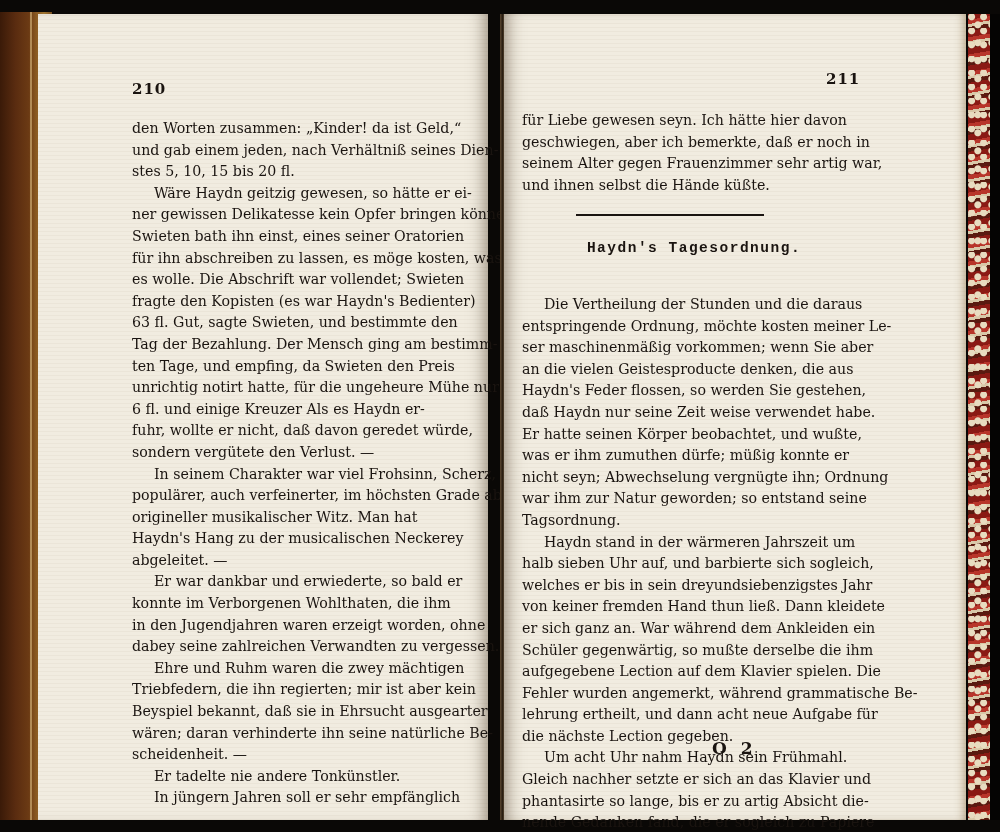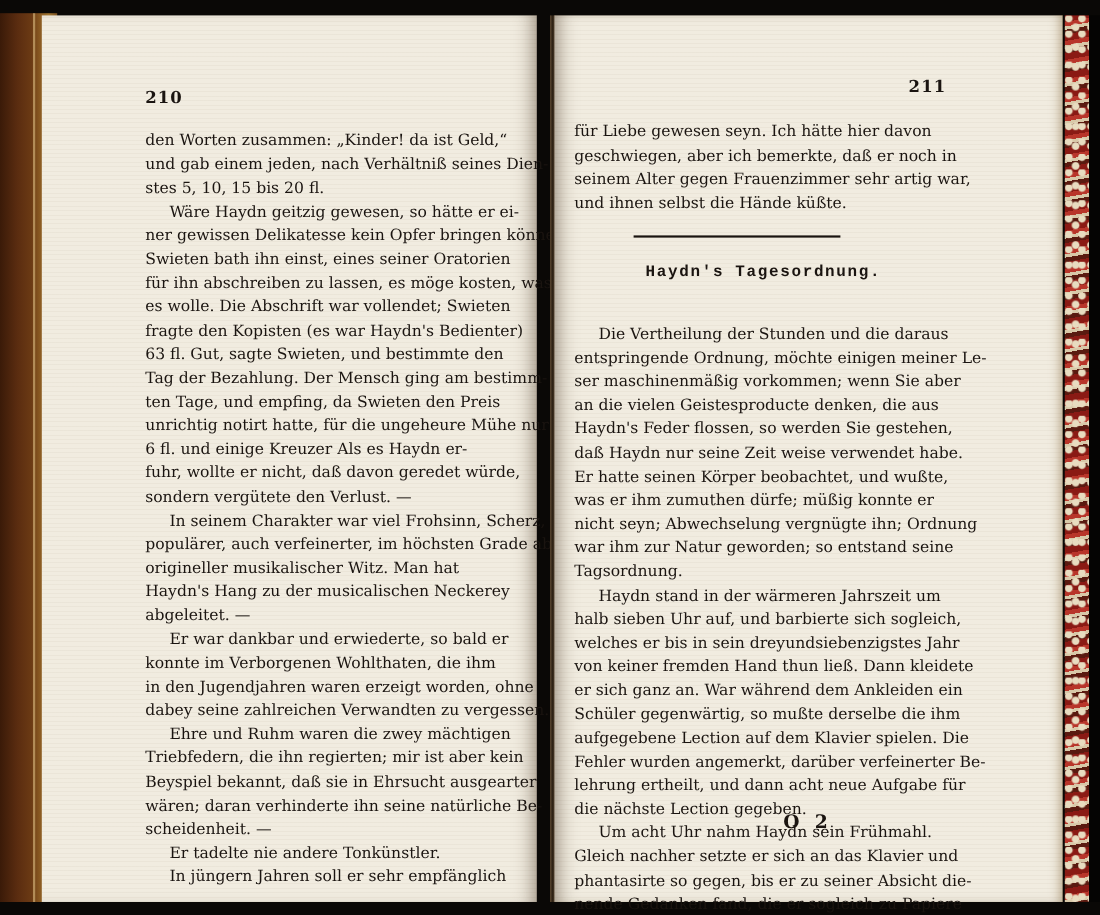--- a/index.html
+++ b/index.html
@@ -117,41 +117,41 @@
   <div class="text-block" id="right-top-text">
       <span class="line">für Liebe gewesen seyn. Ich hätte hier davon</span>
       <span class="line">geschwiegen, aber ich bemerkte, daß er noch in</span>
       <span class="line">seinem Alter gegen Frauenzimmer sehr artig war,</span>
       <span class="line">und ihnen selbst die Hände küßte.</span>
     </div>
   <div class="rule"></div>
   <div class="section-heading">Haydn's Tagesordnung.</div>
   <div class="right-body" id="right-body-text">
       <span class="line indent">Die Vertheilung der Stunden und die daraus</span>
-      <span class="line">entspringende Ordnung, möchte einigen meiner Le-</span>
+      <span class="line">entspringende Ordnung, möchte kosten meiner Le-</span>
       <span class="line">ser maschinenmäßig vorkommen; wenn Sie aber</span>
       <span class="line">an die vielen Geistesproducte denken, die aus</span>
       <span class="line">Haydn's Feder flossen, so werden Sie gestehen,</span>
       <span class="line">daß Haydn nur seine Zeit weise verwendet habe.</span>
       <span class="line">Er hatte seinen Körper beobachtet, und wußte,</span>
       <span class="line">was er ihm zumuthen dürfe; müßig konnte er</span>
       <span class="line">nicht seyn; Abwechselung vergnügte ihn; Ordnung</span>
       <span class="line">war ihm zur Natur geworden; so entstand seine</span>
       <span class="line">Tagsordnung.</span>
       <span class="line indent">Haydn stand in der wärmeren Jahrszeit um</span>
       <span class="line">halb sieben Uhr auf, und barbierte sich sogleich,</span>
       <span class="line">welches er bis in sein dreyundsiebenzigstes Jahr</span>
       <span class="line">von keiner fremden Hand thun ließ. Dann kleidete</span>
       <span class="line">er sich ganz an. War während dem Ankleiden ein</span>
       <span class="line">Schüler gegenwärtig, so mußte derselbe die ihm</span>
       <span class="line">aufgegebene Lection auf dem Klavier spielen. Die</span>
-      <span class="line">Fehler wurden angemerkt, darüber verfeinerter Be-</span>
+      <span class="line">Fehler wurden angemerkt, während grammatische Be-</span>
       <span class="line">lehrung ertheilt, und dann acht neue Aufgabe für</span>
       <span class="line">die nächste Lection gegeben.</span>
       <span class="line indent">Um acht Uhr nahm Haydn sein Frühmahl.</span>
       <span class="line">Gleich nachher setzte er sich an das Klavier und</span>
-      <span class="line">phantasirte so gegen, bis er zu seiner Absicht die-</span>
+      <span class="line">phantasirte so lange, bis er zu artig Absicht die-</span>
       <span class="line">nende Gedanken fand, die er sogleich zu Papiere</span>
     </div>
   <div class="signature">O 2</div>
 </div>
 
 <div class="marbled-right"></div>
 
 </body></html>

